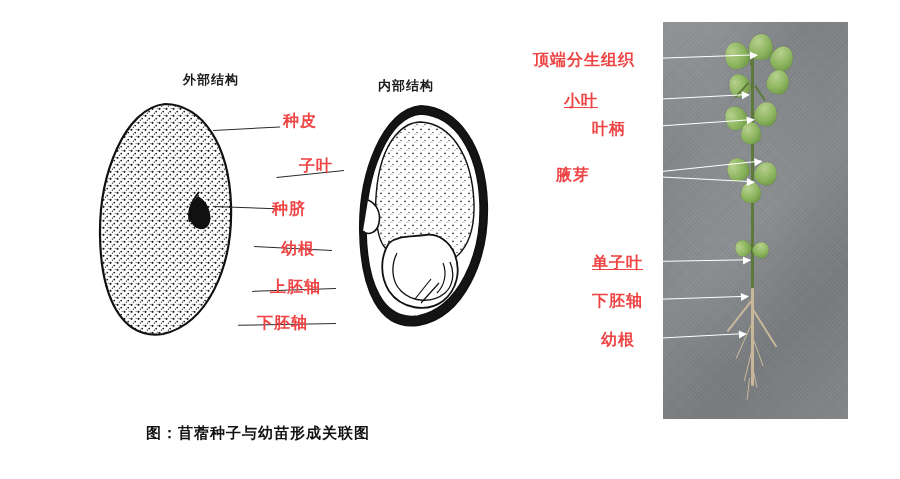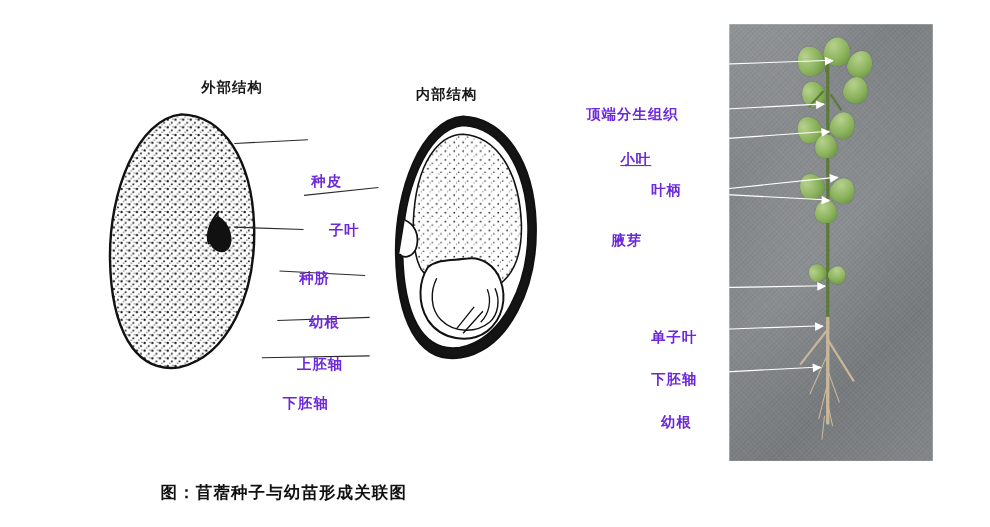--- a/index.html
+++ b/index.html
@@ -8,26 +8,25 @@
     background:#ffffff;
     font-family:"Liberation Sans","DejaVu Sans",sans-serif;
     position:relative;
     overflow:hidden;
   }
   #stage{position:absolute;left:0;top:0;width:900px;height:479px;}
 
   
   .lbl{
     position:absolute;
-    font-size:13px;
+    font-size:16px;
     font-weight:bold;
-    color:#6d28d9;
+    color:#ef4444;
     white-space:nowrap;
     letter-spacing:1px;
-    margin-top:45px;
   }
   .head{
     position:absolute;
     font-size:13px;
     font-weight:bold;
     color:#1a1a1a;
     white-space:nowrap;
     letter-spacing:1px;
   }
   .caption{
@@ -154,21 +153,21 @@
   <div class="lead" style="left:336px;top:288px;width:84px;transform:rotate(-2deg) translateX(-84px);"></div>
   <div class="lead" style="left:336px;top:323px;width:98px;transform:rotate(-1deg) translateX(-98px);"></div>
 
   <div class="lbl" style="left:283px;top:111px;">种皮</div>
   <div class="lbl" style="left:299px;top:156px;">子叶</div>
   <div class="lbl" style="left:272px;top:199px;">种脐</div>
   <div class="lbl" style="left:281px;top:239px;">幼根</div>
   <div class="lbl" style="left:270px;top:277px;">上胚轴</div>
   <div class="lbl" style="left:257px;top:313px;">下胚轴</div>
 
-  <div class="caption" style="left:146px;top:439px;">图：苜蓿种子与幼苗形成关联图</div>
+  <div class="caption" style="left:146px;top:424px;">图：苜蓿种子与幼苗形成关联图</div>
 
   <div id="photo">
     <div class="grain"></div>
 
     <div class="stem" style="left:88px;top:36px;width:3px;height:232px;"></div>
     <div class="stem" style="left:88px;top:28px;width:3px;height:16px;transform:rotate(10deg);"></div>
 
     <div class="leaf" style="left:62px;top:20px;width:24px;height:27px;transform:rotate(-18deg);"></div>
     <div class="leaf" style="left:86px;top:12px;width:24px;height:26px;transform:rotate(6deg);"></div>
     <div class="leaf" style="left:108px;top:24px;width:22px;height:25px;transform:rotate(22deg);"></div>
@@ -196,21 +195,21 @@
     <div class="root" style="left:88px;top:312px;width:1.4px;height:34px;transform:rotate(-20deg);"></div>
     <div class="root" style="left:88px;top:330px;width:1.2px;height:30px;transform:rotate(14deg);"></div>
     <div class="root" style="left:88px;top:340px;width:1.2px;height:26px;transform:rotate(-12deg);"></div>
     <div class="root" style="left:86px;top:356px;width:1px;height:22px;transform:rotate(6deg);"></div>
   </div>
 
   <div class="lbl" style="left:533px;top:50px;">顶端分生组织</div>
   <div class="lbl" style="left:564px;top:91px;text-decoration:underline;">小叶</div>
   <div class="lbl" style="left:592px;top:119px;text-align:right;">叶柄</div>
   <div class="lbl" style="left:556px;top:165px;">腋芽</div>
-  <div class="lbl" style="left:592px;top:253px;">单子叶</div>
+  <div class="lbl" style="left:592px;top:253px;text-decoration:underline;">单子叶</div>
   <div class="lbl" style="left:592px;top:291px;">下胚轴</div>
   <div class="lbl" style="left:601px;top:330px;">幼根</div>
 
   <div class="arrow" style="left:652px;top:58px;width:105px;transform:rotate(-2deg);"></div>
   <div class="arrow" style="left:652px;top:99px;width:97px;transform:rotate(-3deg);"></div>
   <div class="arrow" style="left:652px;top:126px;width:102px;transform:rotate(-4deg);"></div>
   <div class="arrow" style="left:652px;top:172px;width:110px;transform:rotate(-6deg);"></div>
   <div class="arrow" style="left:652px;top:176px;width:102px;transform:rotate(3deg);"></div>
   <div class="arrow" style="left:652px;top:261px;width:98px;transform:rotate(-1deg);"></div>
   <div class="arrow" style="left:652px;top:299px;width:96px;transform:rotate(-2deg);"></div>

